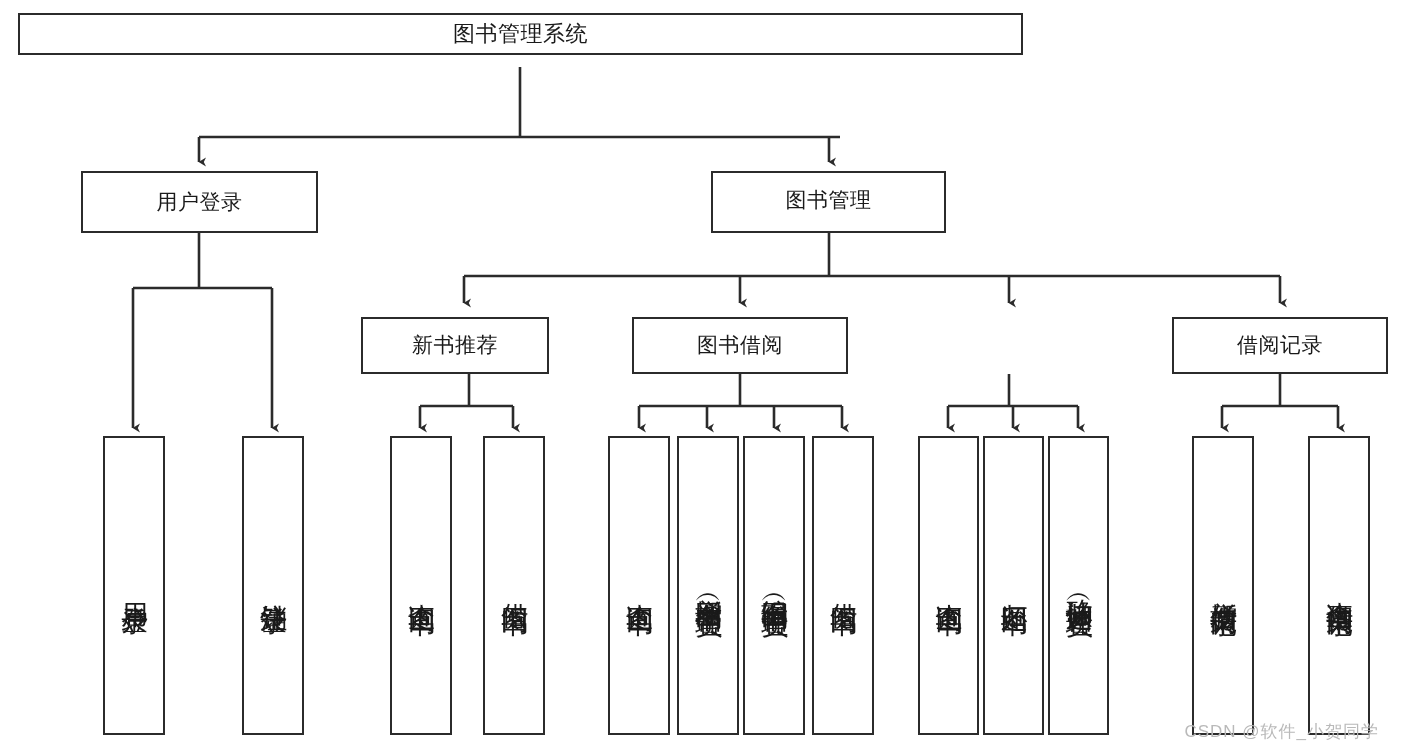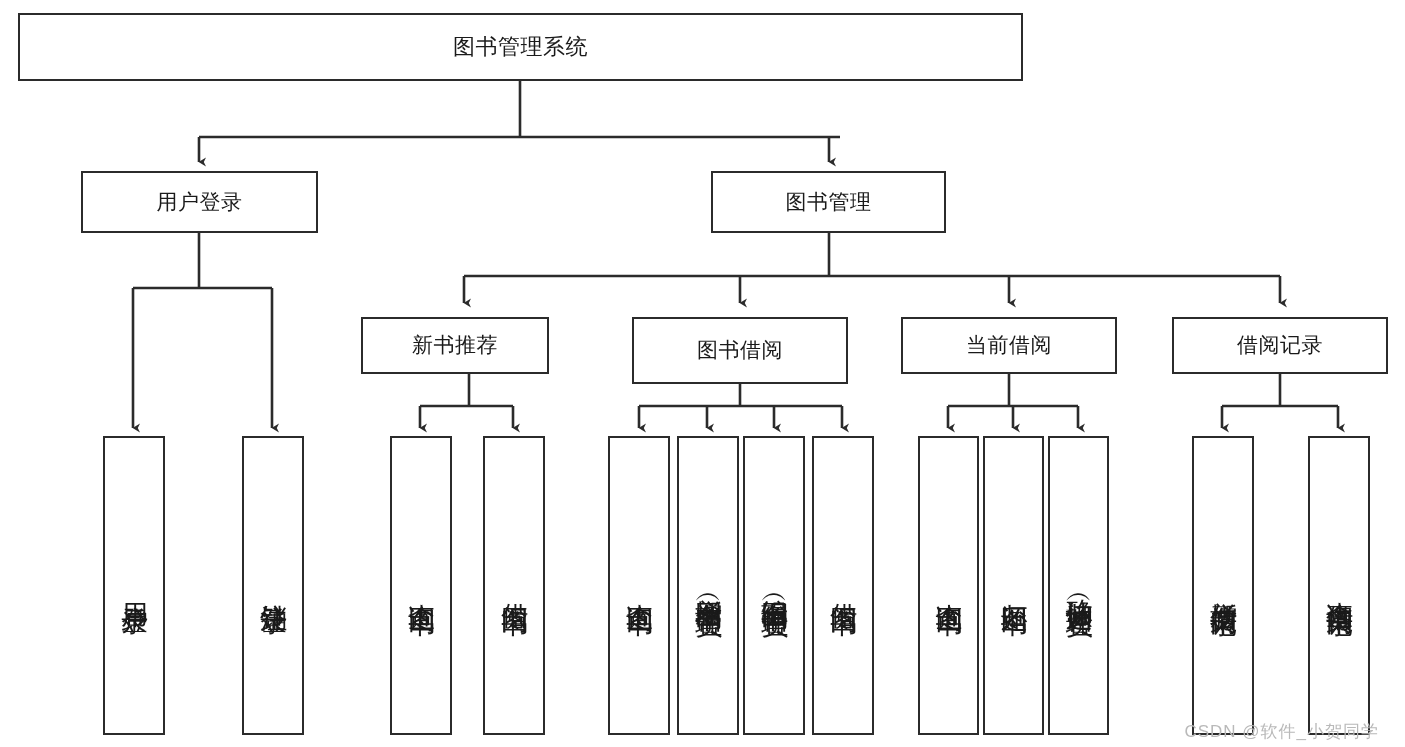--- a/index.html
+++ b/index.html
@@ -108,39 +108,36 @@
       <path d="M1013,406 L1013,428" marker-end="url(#arw)"></path>
       <path d="M1078,406 L1078,428" marker-end="url(#arw)"></path>
 
       <path d="M1280,374 L1280,406"></path>
       <path d="M1222,406 L1338,406"></path>
       <path d="M1222,406 L1222,428" marker-end="url(#arw)"></path>
       <path d="M1338,406 L1338,428" marker-end="url(#arw)"></path>
     </g>
   </svg>
 
-  <div class="node horiz root" style="left:18px;top:13px;width:1005px;height:68px;justify-content:center;">
+  <div class="node horiz root" style="left:18px;top:13px;width:1005px;height:42px;justify-content:center;">
     <span class="lbl">图书管理系统</span>
   </div>
 
   <div class="node horiz" style="left:81px;top:171px;width:237px;height:62px;">
     <span class="lbl">用户登录</span>
   </div>
-  <div class="node horiz" style="left:711px;top:171px;width:235px;height:62px;">
+  <div class="node horiz" style="left:711px;top:171px;width:235px;height:62px;font-family:Liberation Mono, monospace;">
     <span class="lbl">图书管理</span>
   </div>
 
   <div class="node horiz" style="left:361px;top:317px;width:188px;height:57px;">
     <span class="lbl">新书推荐</span>
   </div>
-  <div class="node horiz" style="left:632px;top:317px;width:216px;height:67px;">
+  <div class="node horiz" style="left:632px;top:317px;width:216px;height:57px;">
     <span class="lbl">图书借阅</span>
-  </div>
-  <div class="node horiz" style="left:901px;top:317px;width:216px;height:57px;">
-    <span class="lbl">当前借阅</span>
   </div>
   <div class="node horiz" style="left:1172px;top:317px;width:216px;height:57px;">
     <span class="lbl">借阅记录</span>
   </div>
 
   <div class="node vert" style="left:103px;top:436px;width:62px;height:299px;">
     <span class="lbl">用户登录</span>
   </div>
   <div class="node vert" style="left:242px;top:436px;width:62px;height:299px;">
     <span class="lbl">注销登录</span>

